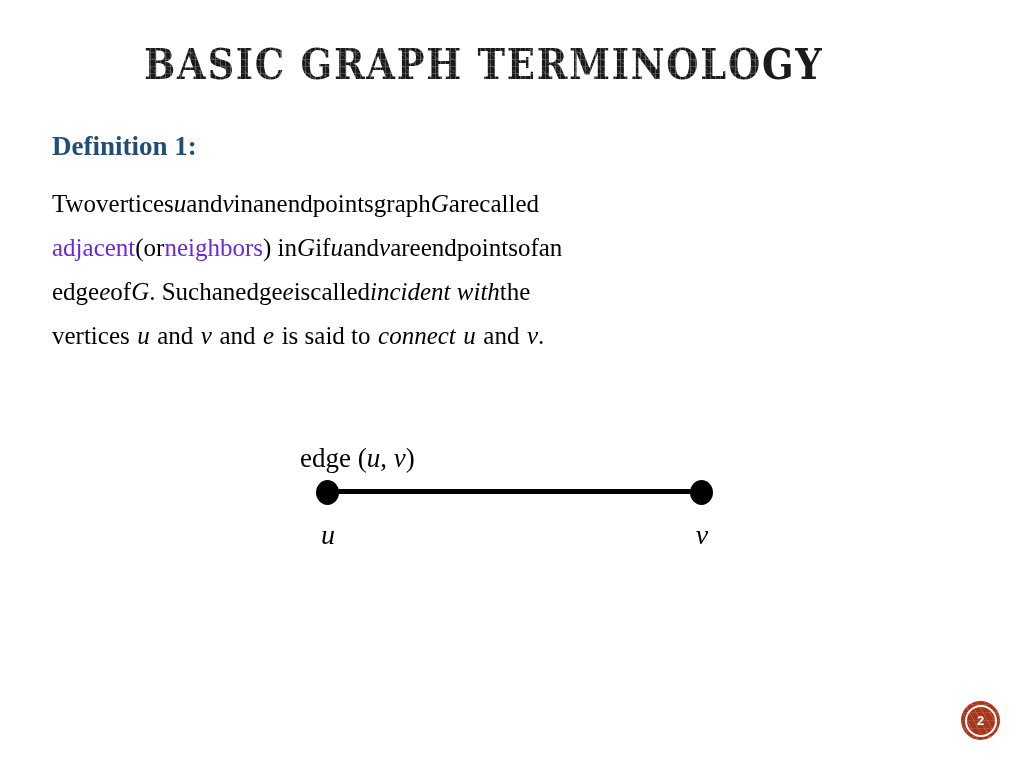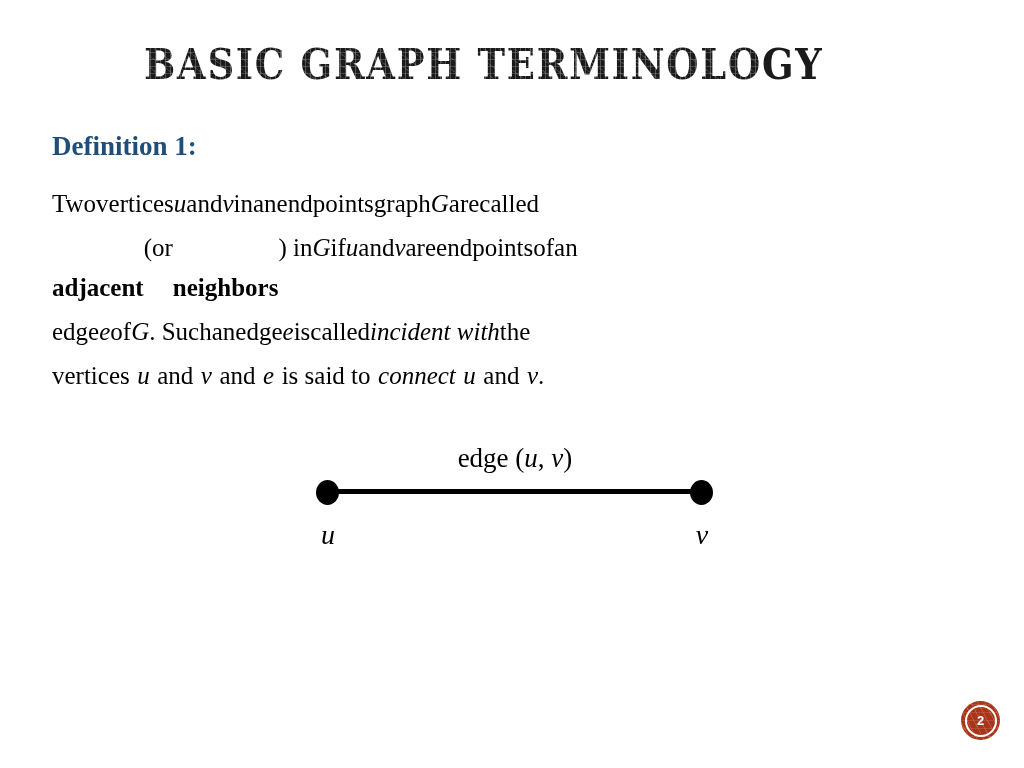--- a/index.html
+++ b/index.html
@@ -94,36 +94,35 @@
     justify-content: flex-start;
     width: 100%;
   }
   .definition-body .spread.last {
     justify-content: flex-start;
   }
   .definition-body .spread.last > span + span {
     margin-left: 0.30em;
   }
   .it { font-style: italic; }
-  .bl { color: #000000; font-weight: 700; margin-top: 40px; }
+  .bl { color: #6d28d9; font-weight: 400; }
 
   
   .figure {
     position: absolute;
     left: 300px;
     top: 430px;
     width: 430px;
     height: 140px;
   }
   .edge-label {
     position: absolute;
     left: 0;
     top: 12px;
     width: 430px;
-    text-align: center;
     font-size: 27px;
     line-height: 32px;
     color: #000000;
   }
   .edge-line {
     position: absolute;
     left: 26px;
     top: 59px;
     width: 380px;
     height: 5px;

